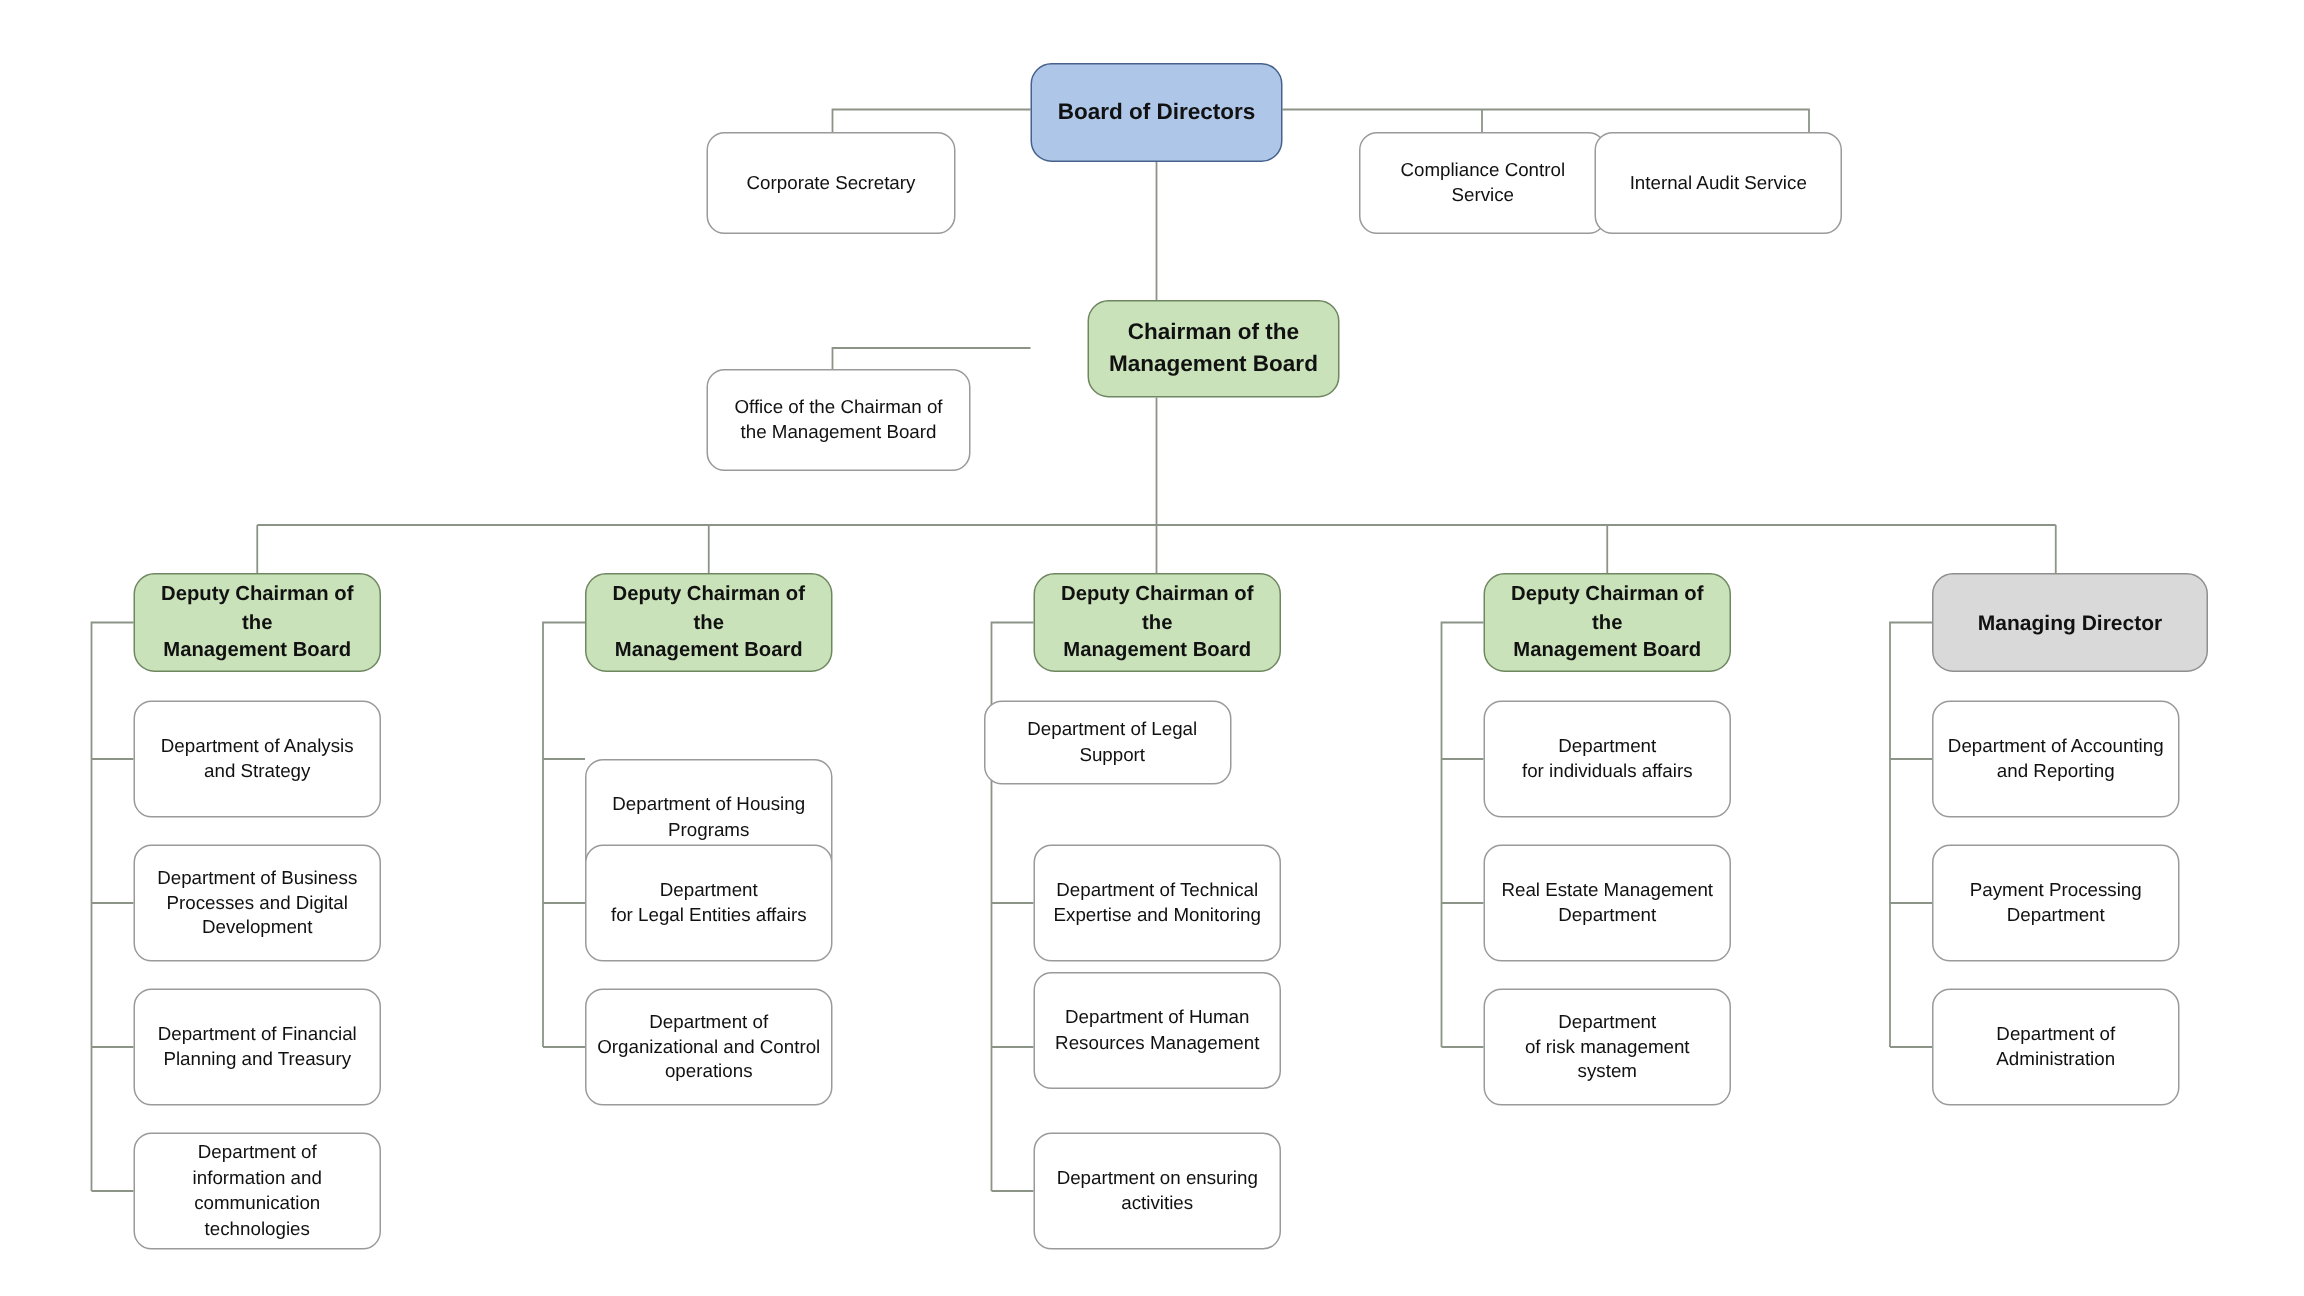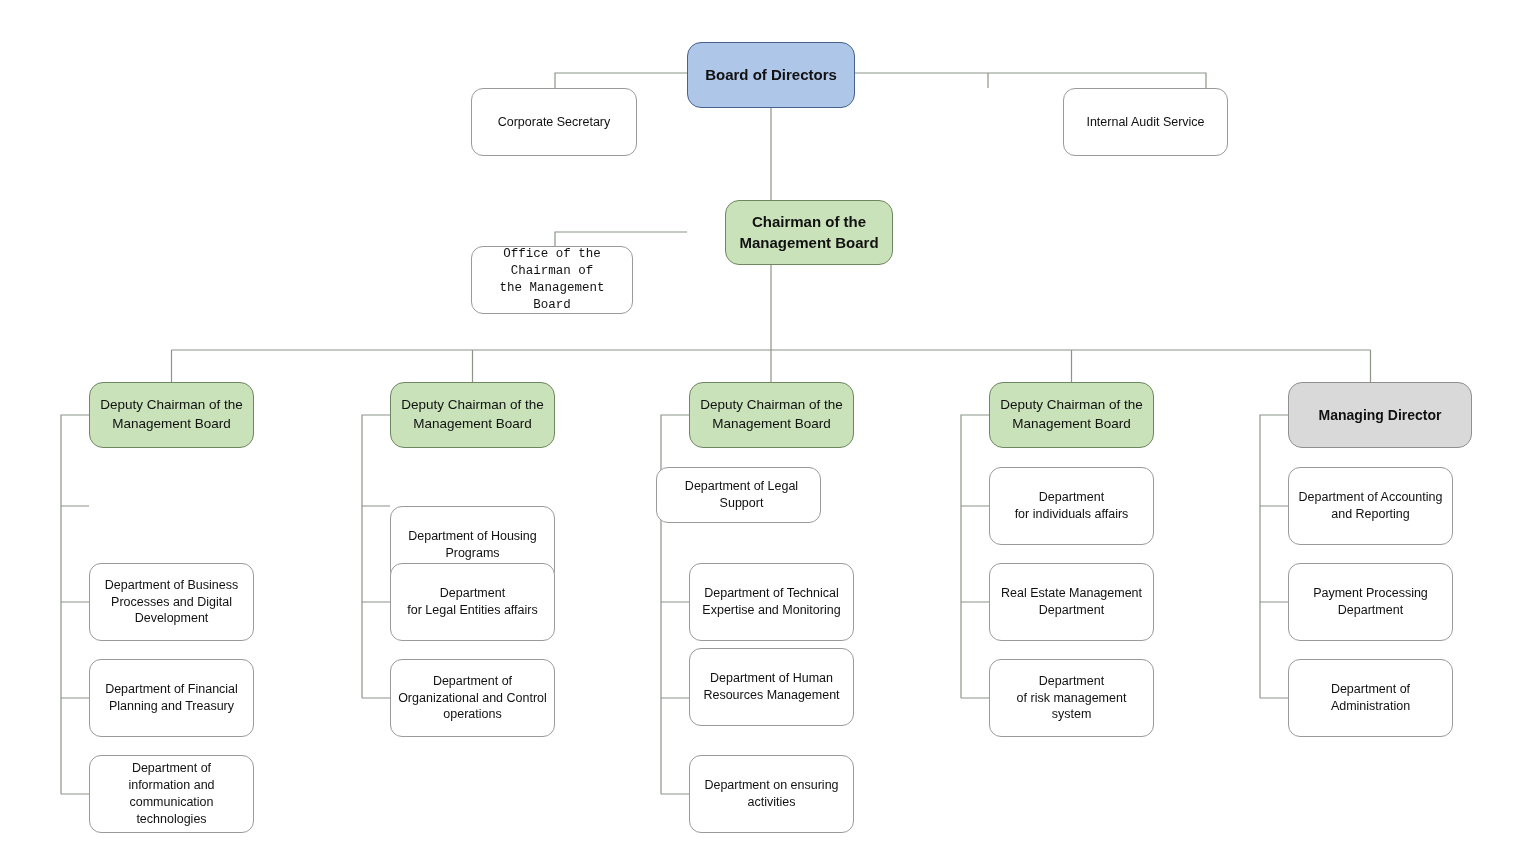--- a/index.html
+++ b/index.html
@@ -18,21 +18,21 @@
   .box{
     position:absolute;z-index:1;box-sizing:border-box;
     display:flex;align-items:center;justify-content:center;
     text-align:center;white-space:pre-line;padding:4px 6px;border-radius:14px;
   }
   .root{background:var(--blue-fill);border:1.8px solid var(--blue-border);
         font-weight:bold;font-size:15px;line-height:1.3;}
   .exec{background:var(--green-fill);border:1.5px solid var(--green-border);
         font-weight:bold;font-size:15px;line-height:1.35;margin-left:38px;}
   .head{background:var(--green-fill);border:1.5px solid var(--green-border);
-        font-weight:normal;font-size:13.5px;line-height:1.4;}
+        font-weight:bold;font-size:13.5px;line-height:1.4;}
   .mdir{background:var(--gray-fill);border:1.5px solid var(--gray-border);
         font-weight:bold;font-size:14px;line-height:1.35;}
   .leaf{background:#ffffff;border:1px solid var(--leaf-border);border-radius:12px;
         font-size:12.5px;line-height:1.35;}
 </style>
 </head>
 <body>
 
 <div class="canvas">
 
@@ -48,31 +48,35 @@
     <path d="M390,415 H362 V698 M362,506 H390 M362,602 H390 M362,698 H390"></path>
     <path d="M689,415 H661 V794 M661,506 H689 M661,602 H689 M661,698 H689 M661,794 H689"></path>
     <path d="M989,415 H961 V698 M961,506 H989 M961,602 H989 M961,698 H989"></path>
     <path d="M1288,415 H1260 V698 M1260,506 H1288 M1260,602 H1288 M1260,698 H1288"></path>
   </svg>
 
   <div class="box root" style="left:687px;top:42px;width:168px;height:66px;">Board of Directors</div>
 
   <div class="box leaf" style="left:471px;top:88px;width:166px;height:68px;">Corporate Secretary</div>
 
+  <div class="box leaf" style="left:906px;top:88px;width:165px;height:68px;">Compliance Control
+Service</div>
 
   <div class="box leaf" style="left:1063px;top:88px;width:165px;height:68px;">Internal Audit Service</div>
 
   <div class="box exec" style="left:687px;top:200px;width:168px;height:65px;">Chairman of the
 Management Board</div>
 
-  <div class="box leaf" style="left:471px;top:246px;width:162px;height:68px;font-family:Liberation Mono, monospace;">Office of the Chairman of
+  <div class="box leaf" style="left:471px;top:246px;width:176px;height:68px;">Office of the Chairman of
 the Management Board</div>
 
   <div class="box head" style="left:89px;top:382px;width:165px;height:66px;">Deputy Chairman of the
 Management Board</div>
+  <div class="box leaf" style="left:89px;top:467px;width:165px;height:78px;">Department of Analysis
+and Strategy</div>
   <div class="box leaf" style="left:89px;top:563px;width:165px;height:78px;">Department of Business
 Processes and Digital
 Development</div>
   <div class="box leaf" style="left:89px;top:659px;width:165px;height:78px;">Department of Financial
 Planning and Treasury</div>
   <div class="box leaf" style="left:89px;top:755px;width:165px;height:78px;">Department of
 information and
 communication
 technologies</div>
 

